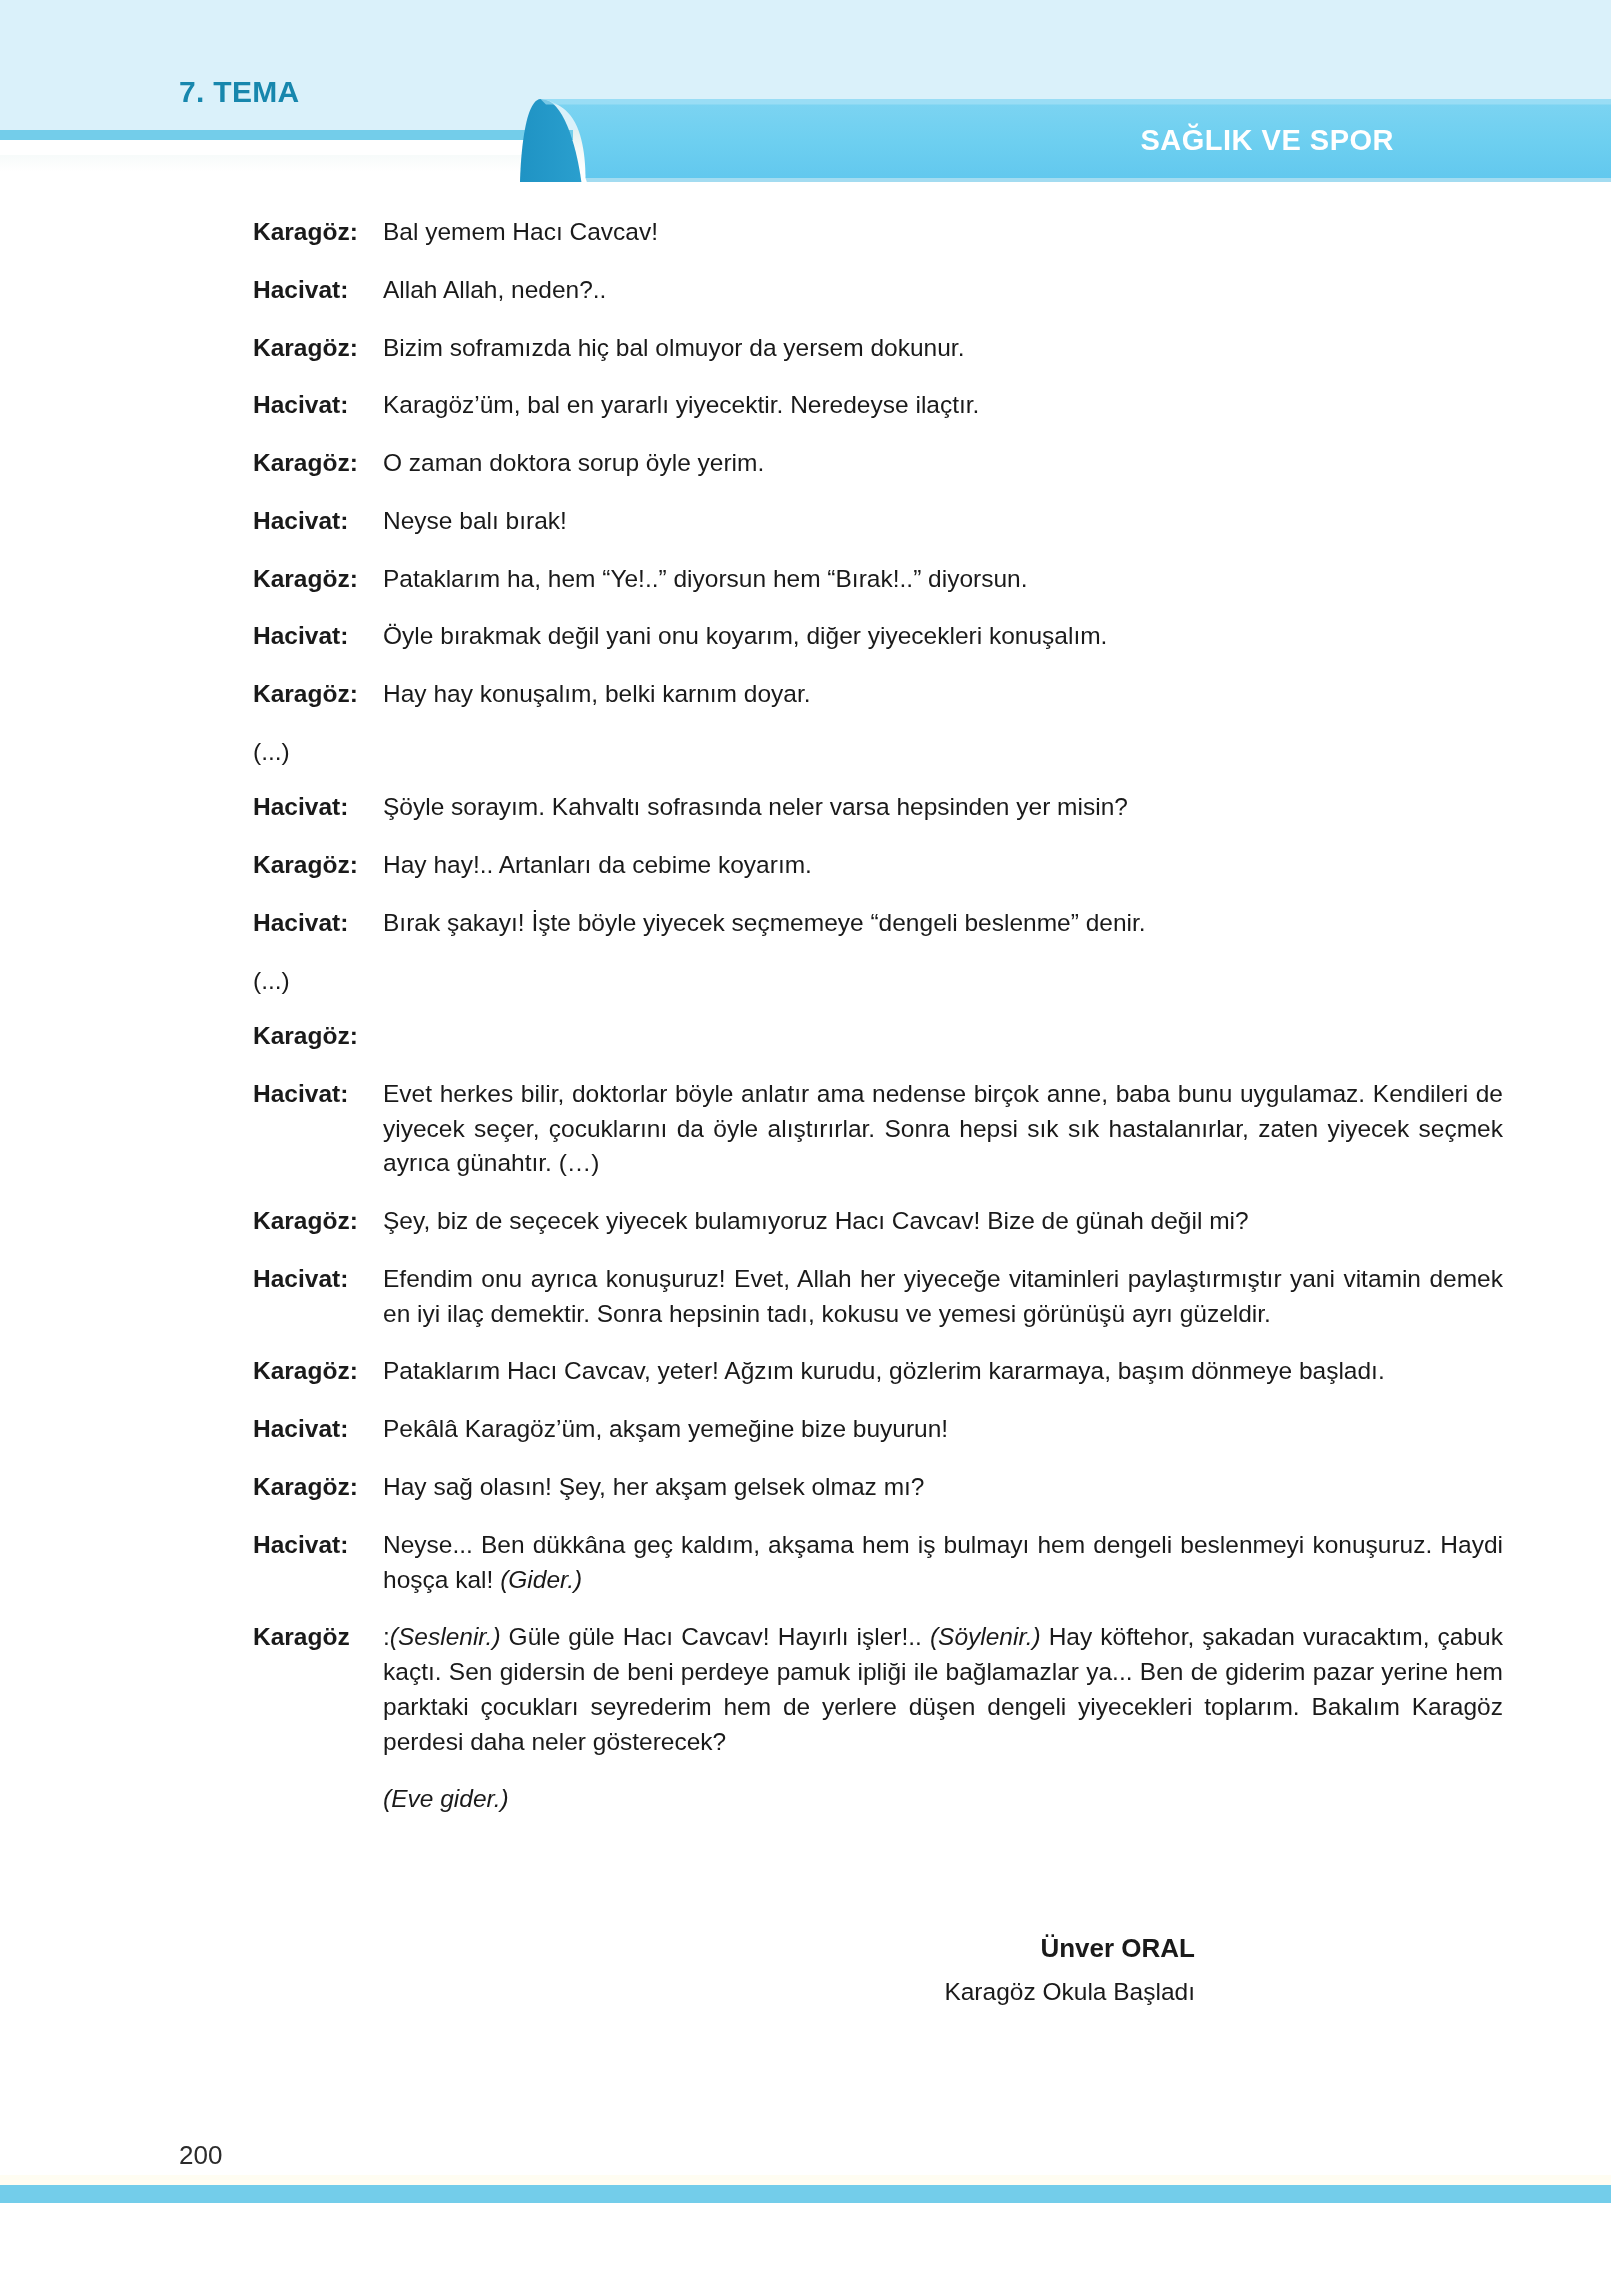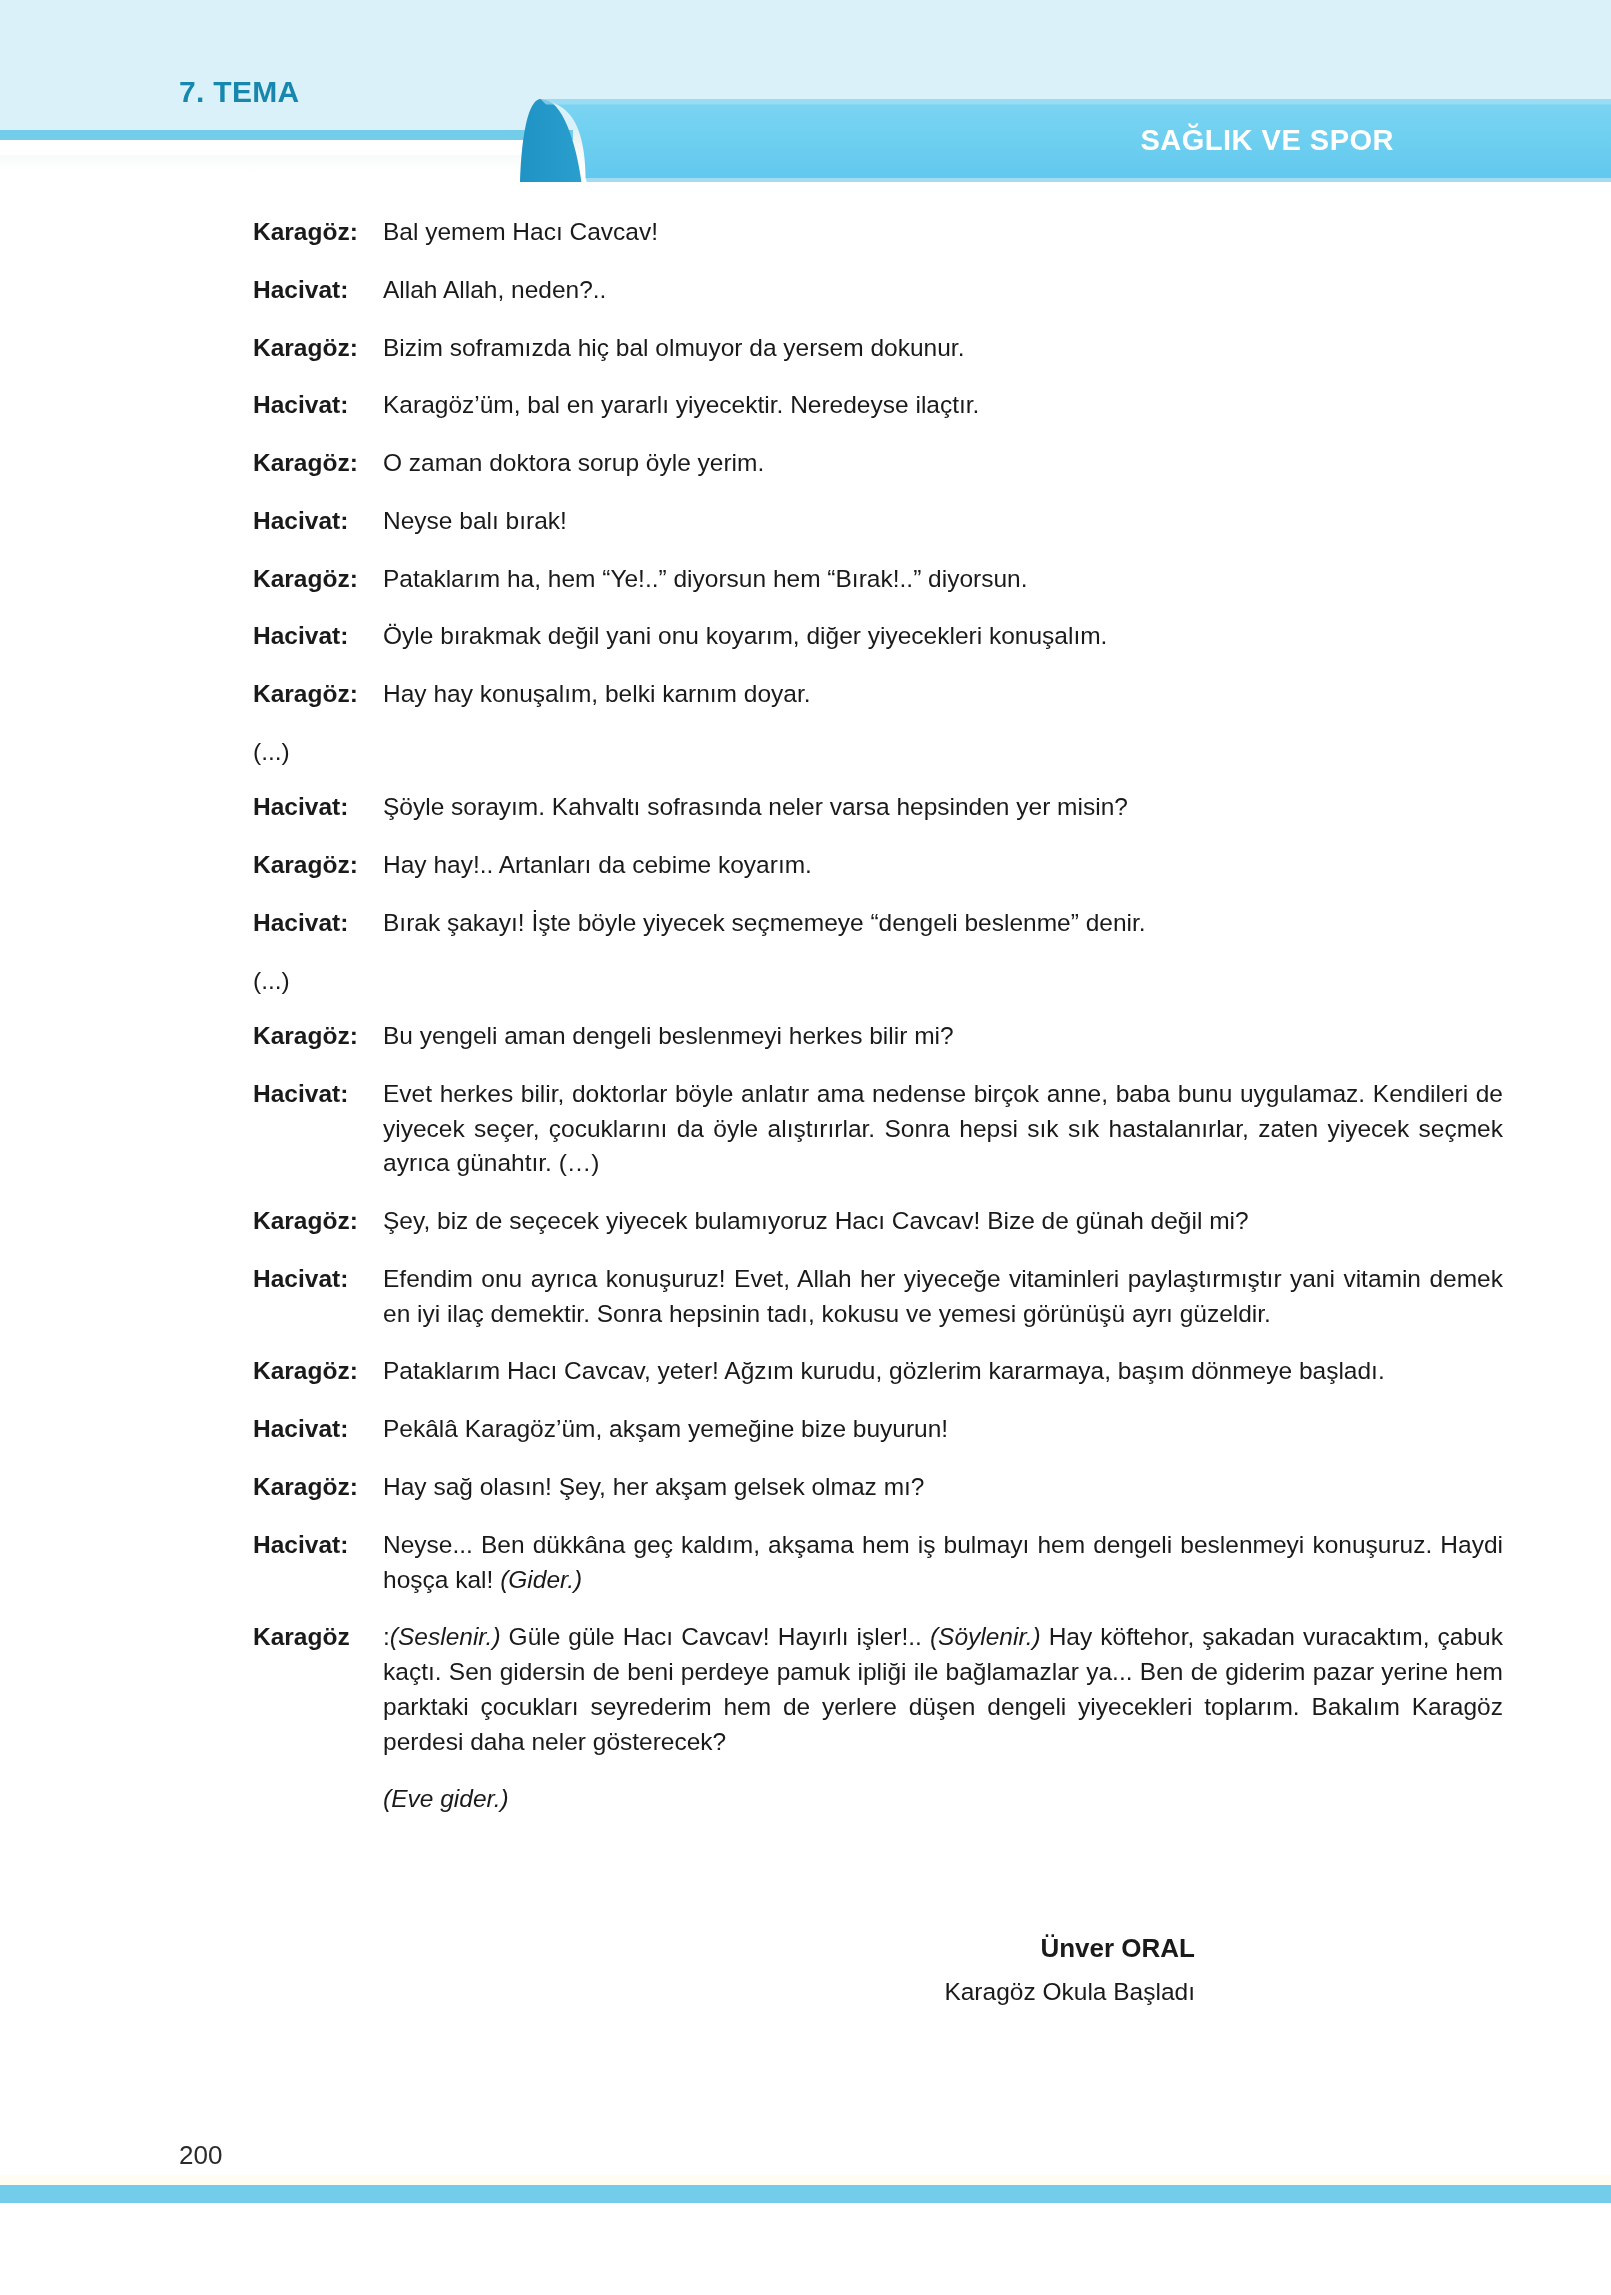--- a/index.html
+++ b/index.html
@@ -295,21 +295,20 @@
 
     <div class="line">
       <div class="speaker">Hacivat:</div>
       <div class="speech nojust">Bırak şakayı! İşte böyle yiyecek seçmemeye “dengeli beslenme” denir.</div>
     </div>
 
     <div class="standalone ellipsis-mark">(...)</div>
 
     <div class="line">
       <div class="speaker">Karagöz:</div>
-      <div class="speech nojust">Bu yengeli aman dengeli beslenmeyi herkes bilir mi?</div>
     </div>
 
     <div class="line">
       <div class="speaker">Hacivat:</div>
       <div class="speech">Evet herkes bilir, doktorlar böyle anlatır ama nedense birçok anne, baba bunu uygulamaz. Kendileri de yiyecek seçer, çocuklarını da öyle alıştırırlar. Sonra hepsi sık sık hastalanırlar, zaten yiyecek seçmek ayrıca günahtır.  (…)</div>
     </div>
 
     <div class="line">
       <div class="speaker">Karagöz:</div>
       <div class="speech nojust">Şey, biz de seçecek yiyecek bulamıyoruz Hacı Cavcav! Bize de günah değil mi?</div>

